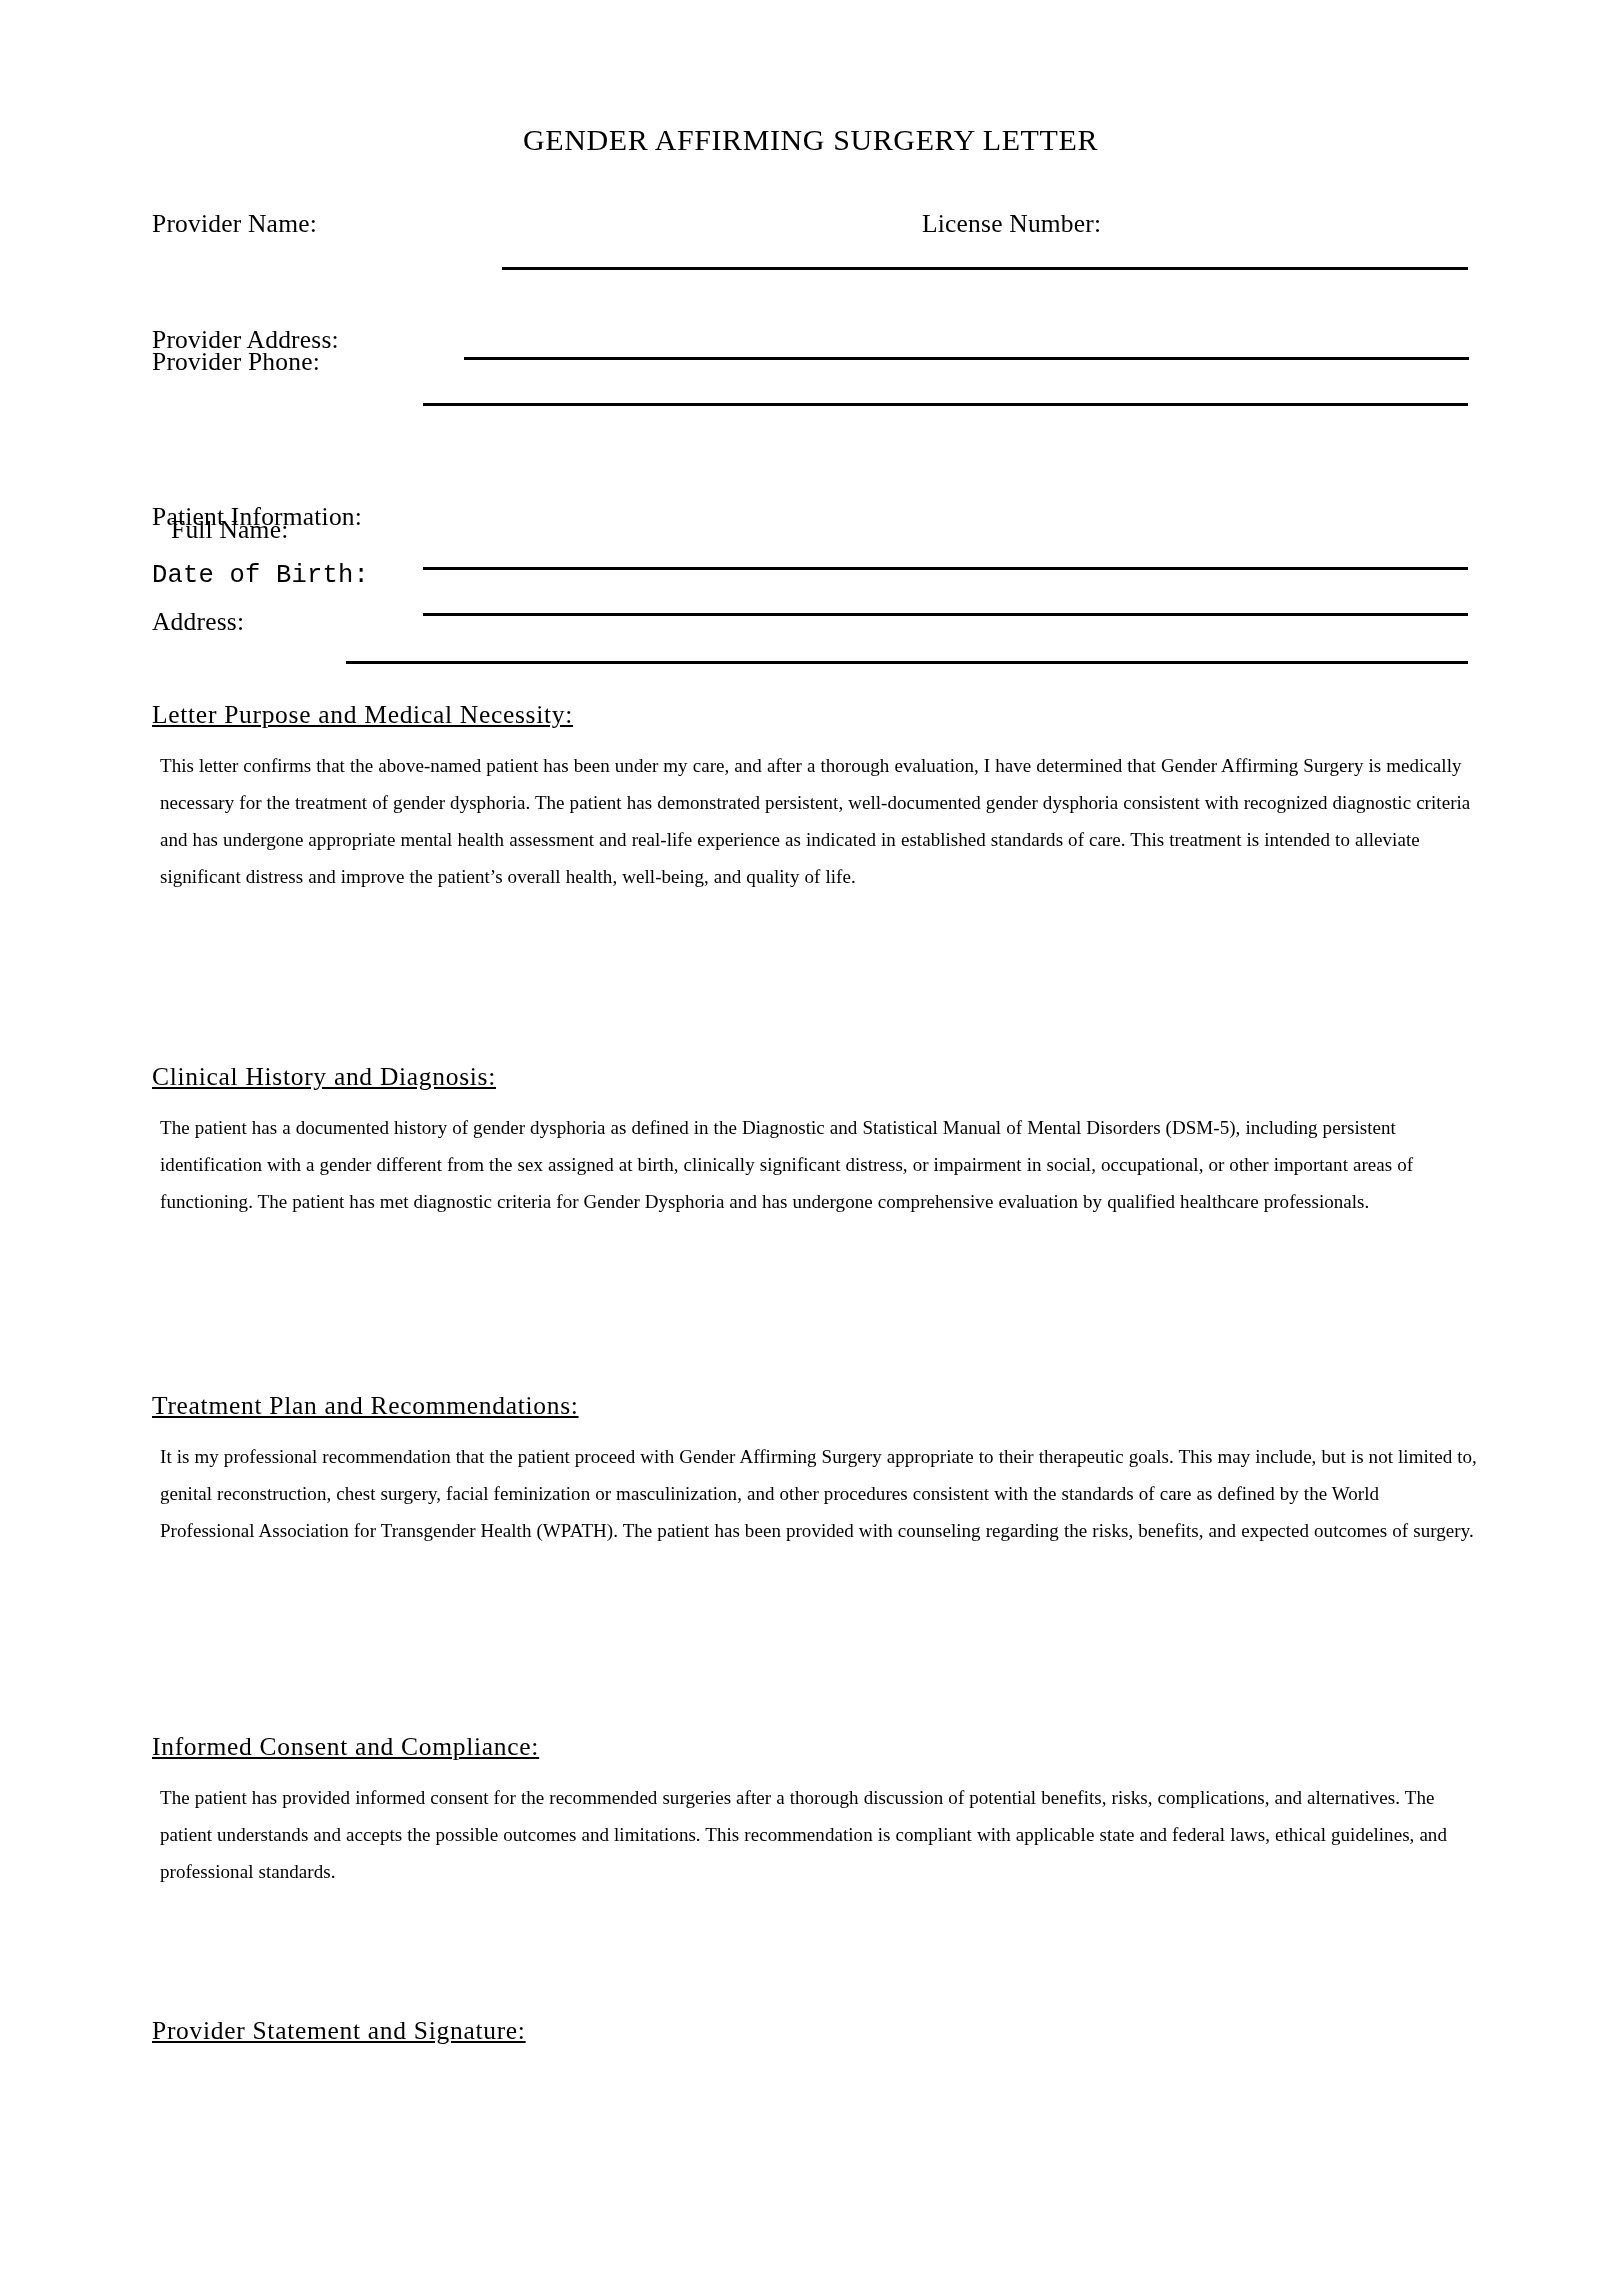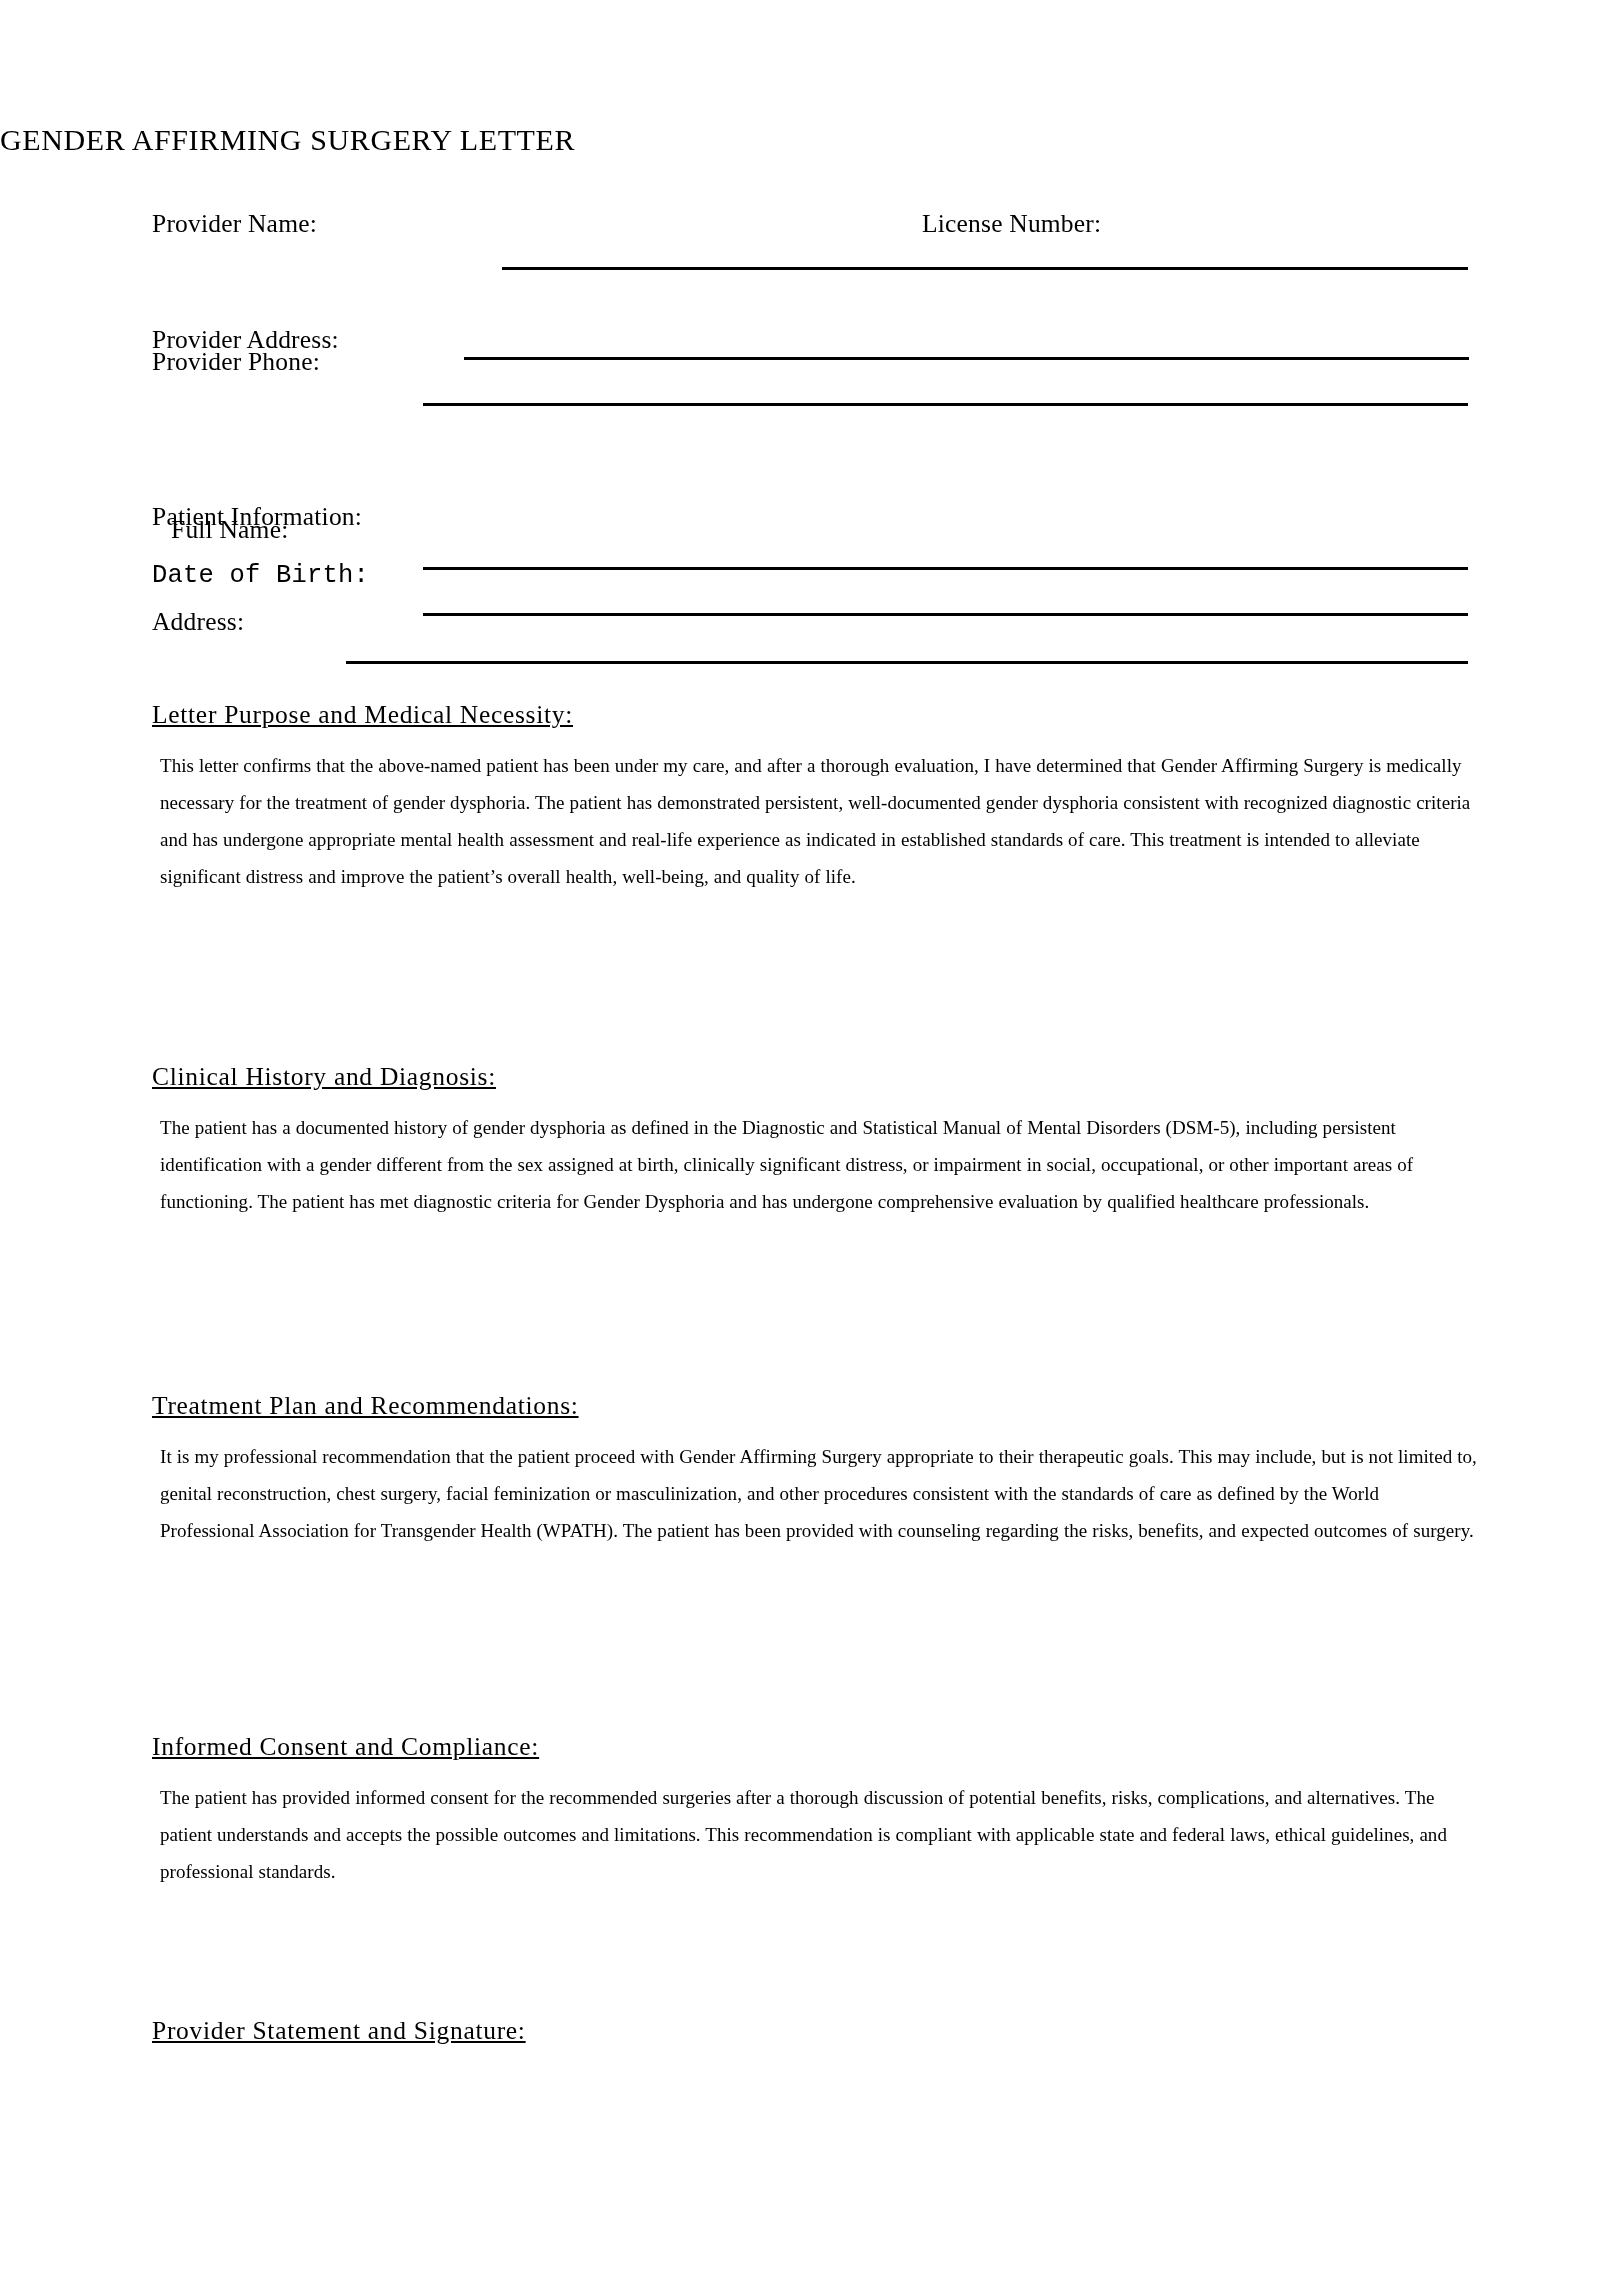--- a/index.html
+++ b/index.html
@@ -20,20 +20,21 @@
     overflow: hidden;
     box-sizing: border-box;
   }
 
   
   .doc-title {
     position: absolute;
     top: 122px;
     left: 0;
     width: 1621px;
+    text-align: center;
     font-size: 30px;
     letter-spacing: 0.6px;
     line-height: 1.2;
     font-weight: normal;
     white-space: nowrap;
   }
 
   
   .label {
     position: absolute;

